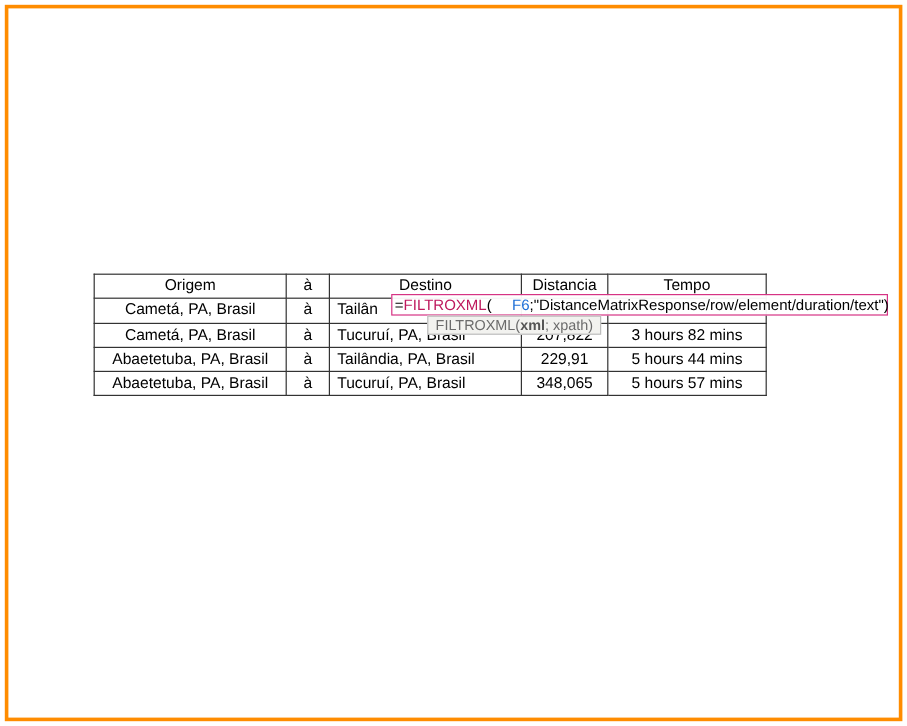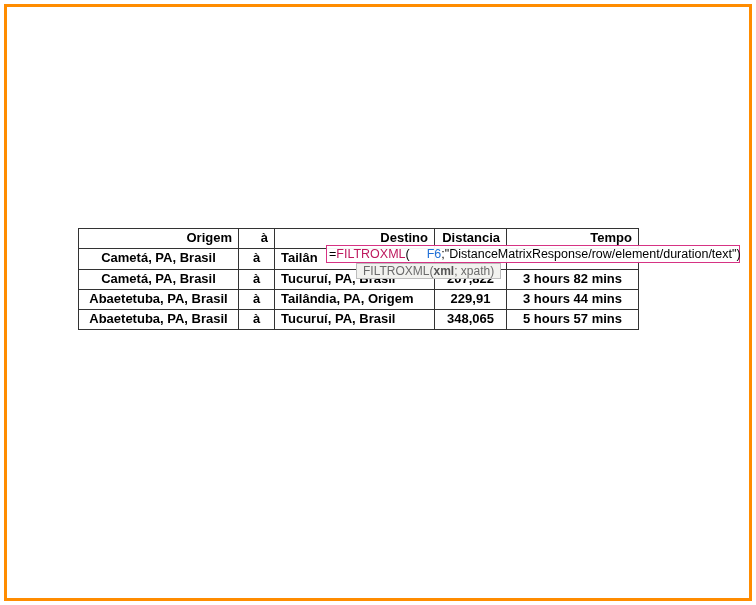--- a/index.html
+++ b/index.html
@@ -43,25 +43,23 @@
   table.data th, table.data td {
     border: 1px solid #333;
     padding: 1px 6px 2px 6px;
     text-align: center;
     vertical-align: middle;
     line-height: 1.25;
     background: #fff;
     white-space: nowrap;
     overflow: hidden;
     text-overflow: clip;
-    font-weight: bold;
   }
   table.data th {
-    font-weight: bold;
-    text-align: right;
+    font-weight: normal;
   }
   table.data td.left {
     text-align: left;
   }
 
   
   .formula-box {
     position: absolute;
     left: 326px;   
     top: 245px;    
@@ -140,23 +138,23 @@
       <tr>
         <td>Cametá, PA, Brasil</td>
         <td>à</td>
         <td class="left">Tucuruí, PA, Brasil</td>
         <td>207,822</td>
         <td>3 hours 82 mins</td>
       </tr>
       <tr>
         <td>Abaetetuba, PA, Brasil</td>
         <td>à</td>
-        <td class="left">Tailândia, PA, Origem</td>
+        <td class="left">Tailândia, PA, Brasil</td>
         <td>229,91</td>
-        <td>3 hours 44 mins</td>
+        <td>5 hours 44 mins</td>
       </tr>
       <tr>
         <td>Abaetetuba, PA, Brasil</td>
         <td>à</td>
         <td class="left">Tucuruí, PA, Brasil</td>
         <td>348,065</td>
         <td>5 hours 57 mins</td>
       </tr>
     </tbody>
   </table>

